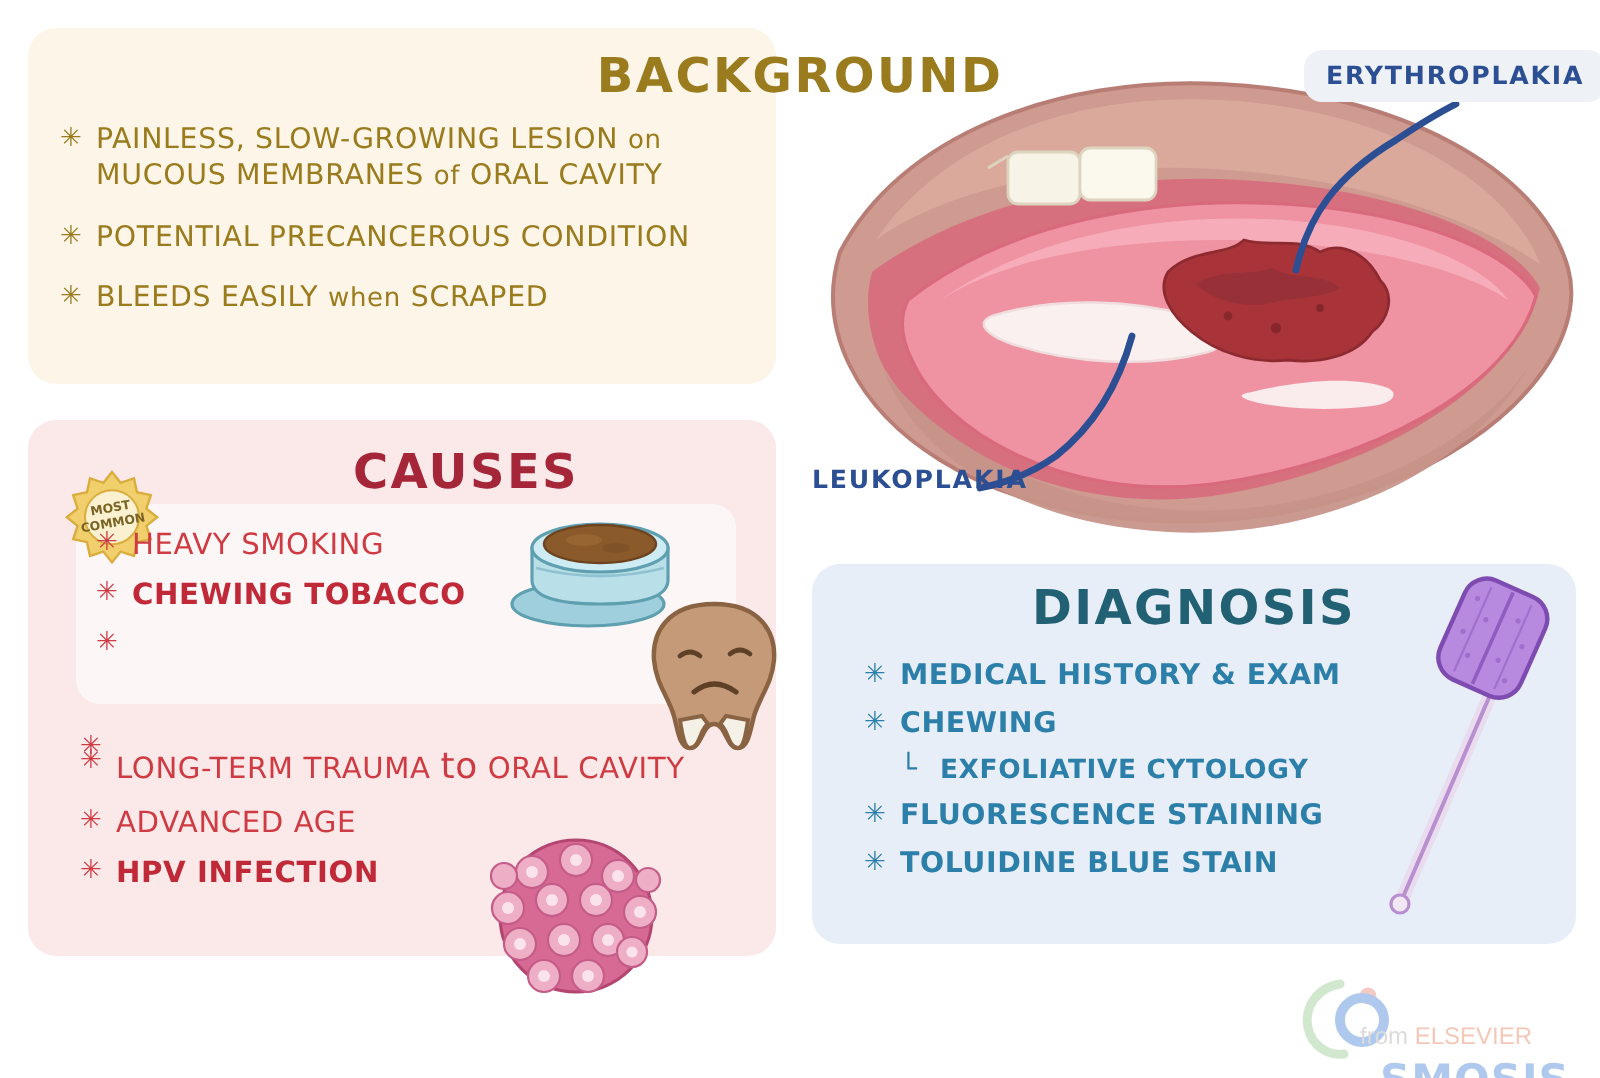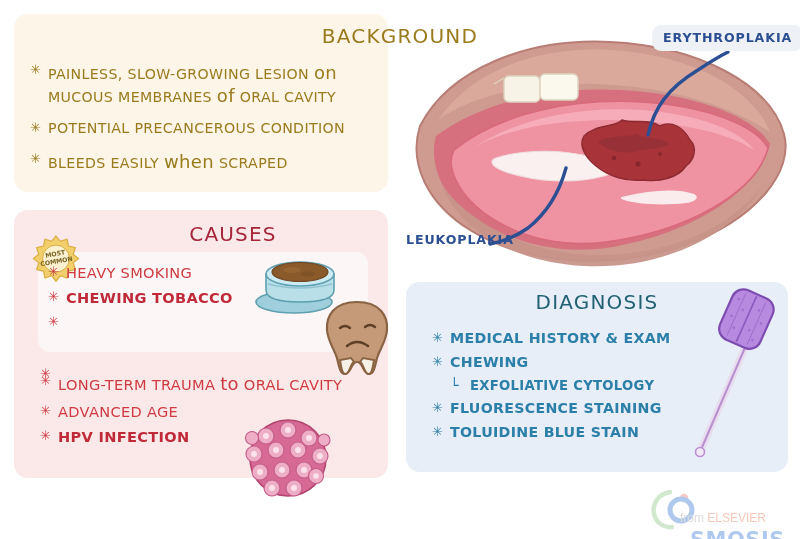--- a/index.html
+++ b/index.html
@@ -43,23 +43,23 @@
     left: 406px; top: 282px;
     width: 382px; height: 190px;
     background: #e7eef8;
   }
 
   
   .panel-title {
     position: absolute;
     width: 100%;
     text-align: center;
-    font-weight: normal;
+    font-weight: bold;
     letter-spacing: 1.2px;
-    font-size: 20px;
+    font-size: 24px;
   }
   #background-title { top: 24px; color: #9a7b1d; }
   #causes-title     { top: 222px; color: #a52639; left: 0; margin-left: 32px; }
   #diagnosis-title  { top: 290px; color: #226174; left: 0; }
 
   
   ul.bullets {
     list-style: none;
     margin: 0;
     padding: 0;
@@ -80,21 +80,21 @@
 
   
   #background-list {
     left: 30px; top: 62px;
     width: 342px;
     color: #9a7b1d;
     font-size: 14.2px;
     letter-spacing: 0.35px;
   }
   #background-list li { margin-bottom: 13px; }
-  #background-list .lc { text-transform: lowercase; font-size: 18px; }
+  #background-list .lc { text-transform: lowercase; font-size: 13px; }
 
   
   #causes-list-top {
     left: 48px; top: 264px;
     width: 300px;
     color: #cf3b42;
     font-size: 14.6px;
     letter-spacing: 0.3px;
   }
   #causes-list-top li { margin-bottom: 7px; }

